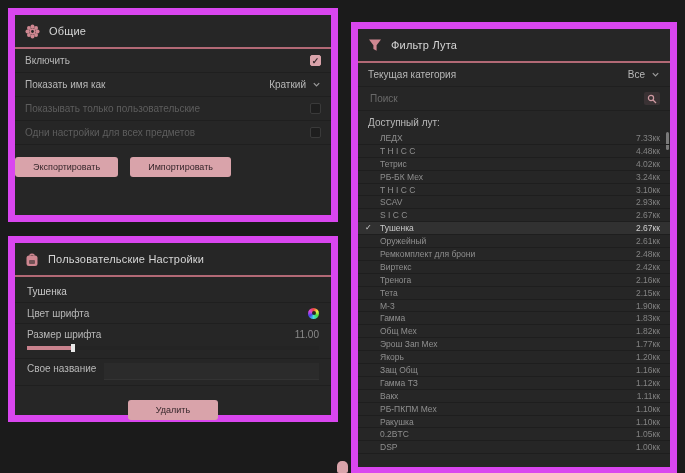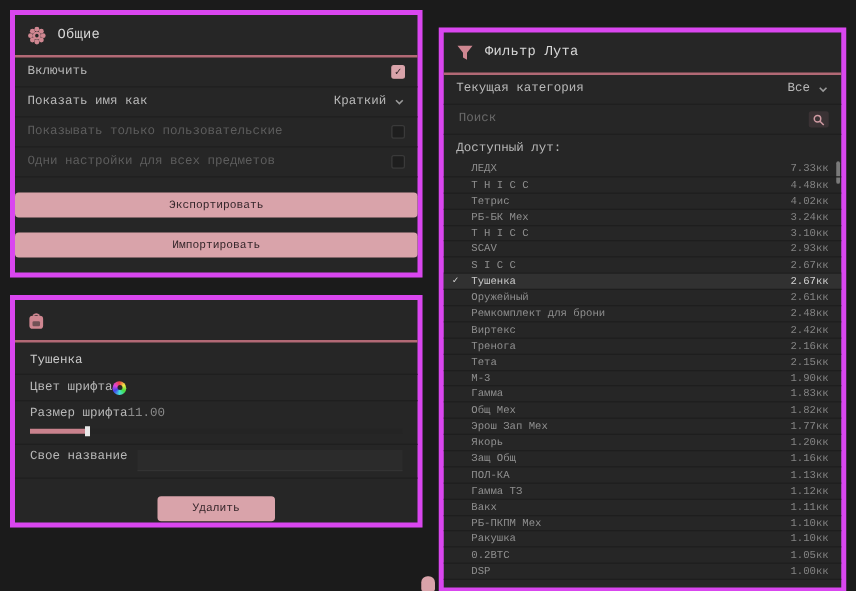--- a/index.html
+++ b/index.html
@@ -1,43 +1,43 @@
 <!DOCTYPE html>
 <html><head>
 <meta charset="utf-8">
 <style>
   html,body{margin:0;padding:0;}
   body{
     width:685px;height:473px;position:relative;overflow:hidden;
     background:#1b1b1b;font-family:"Liberation Sans",sans-serif;
     -webkit-font-smoothing:antialiased;
   }
-  .panel{position:absolute;background:#262626;border:4px solid #d946ef;box-sizing:border-box;font-family:Liberation Mono, monospace;}
+  .panel{position:absolute;background:#262626;border:7px solid #d946ef;box-sizing:border-box;}
   #panel-general{left:8px;top:8px;width:330px;height:214px;}
   #panel-custom{left:8px;top:236px;width:330px;height:186px;}
   #panel-loot{left:351px;top:22px;width:326px;height:452px;}
 
   .panel-header{display:flex;align-items:center;gap:9px;padding:6px 10px;height:20px;}
   .panel-title{color:#d6d6d6;font-size:11px;letter-spacing:.2px;}
   .panel-divider{height:2px;background:#b26975;}
 
   .g-row{display:flex;justify-content:space-between;align-items:center;
     height:23px;padding:0 10px;border-bottom:1px solid #1f1f1f;font-size:10px;color:#b8b8b8;}
   .g-row.disabled{color:#5d5d5d;align-items:center;}
   .cb{width:11px;height:11px;border-radius:2px;box-sizing:border-box;
     background:#1e1e1e;border:1px solid #3a3a3a;display:flex;align-items:center;justify-content:center;}
   .cb.checked{background:#d9a3aa;border-color:#d9a3aa;color:#35262a;font-size:9px;font-weight:bold;}
   .select{display:flex;align-items:center;gap:6px;color:#b8b8b8;cursor:pointer;}
   .chev{width:9px;height:9px;}
-  .btn-row{display:flex;justify-content:flex-end;gap:12px;margin-top:12px;flex-direction:column;}
+  .btn-row{display:flex;justify-content:flex-start;gap:12px;margin-top:12px;}
   .btn{background:#d9a3aa;color:#35262a;border:none;border-radius:3px;
     font-size:9px;padding:5px 18px;font-family:inherit;cursor:pointer;}
 
   .item-label{font-size:10px;color:#c9c9c9;padding:9px 12px 5px 12px;}
-  .c-row{display:flex;justify-content:flex-start;align-items:center;
+  .c-row{display:flex;justify-content:space-between;align-items:center;
     height:20px;padding:0 12px;font-size:10px;color:#b8b8b8;border-top:1px solid #1f1f1f;}
   .c-val{color:#8a8a8a;}
   .slider-wrap{padding:2px 12px 8px 12px;border-bottom:1px solid #1f1f1f;}
   .slider-track{position:relative;height:4px;width:100%;background:#242424;}
   .slider-fill{position:absolute;left:0;top:0;height:4px;width:46px;background:#c9828d;}
   .slider-thumb{position:absolute;left:44px;top:-2px;width:4px;height:8px;background:#e8e8e8;}
   .name-row{display:flex;align-items:flex-start;gap:8px;height:22px;padding:0 12px;
     font-size:10px;color:#b8b8b8;border-bottom:1px solid #1f1f1f;margin-top:4px;}
   .name-input{flex:1;background:#2b2b2b;border:none;border-bottom:1px solid #333;
     height:14px;color:#cfcfcf;font-size:10px;font-family:inherit;}
@@ -119,20 +119,21 @@
   </div>
 </div>
 
 <div class="panel" id="panel-custom">
   <div class="panel-header">
     <svg width="14" height="15" viewBox="0 0 14 15">
       <path d="M4.5 3.5 Q7 1.2 9.5 3.5" fill="none" stroke="#cf8791" stroke-width="1.4"></path>
       <rect x="1.5" y="3.5" width="11" height="10.5" rx="2.5" fill="#cf8791"></rect>
       <rect x="4" y="8" width="6" height="4" rx="1" fill="#262626" opacity=".55"></rect>
     </svg>
+    <span class="panel-title">Пользовательские Настройки</span>
   </div>
   <div class="panel-divider"></div>
 
   <div class="item-label">Тушенка</div>
 
   <div class="c-row">
     <span>Цвет шрифта</span>
     <span style="position:relative;width:11px;height:11px;border-radius:50%;
       background:conic-gradient(#e44,#ee4,#4d4,#4dd,#44e,#d4d,#e44);display:inline-block;">
       <span style="position:absolute;left:3.5px;top:3.5px;width:4px;height:4px;border-radius:50%;background:#262626;"></span>
@@ -264,24 +265,20 @@
       </div>
       <div class="loot-row">
         <span>Якорь</span>
         <span class="val">1.20кк</span>
       </div>
       <div class="loot-row">
         <span>Защ Общ</span>
         <span class="val">1.16кк</span>
       </div>
       <div class="loot-row">
-        <span>ПОЛ-КА</span>
-        <span class="val">1.13кк</span>
-      </div>
-      <div class="loot-row">
         <span>Гамма ТЗ</span>
         <span class="val">1.12кк</span>
       </div>
       <div class="loot-row">
         <span>Вакх</span>
         <span class="val">1.11кк</span>
       </div>
       <div class="loot-row">
         <span>РБ-ПКПМ Мех</span>
         <span class="val">1.10кк</span>

